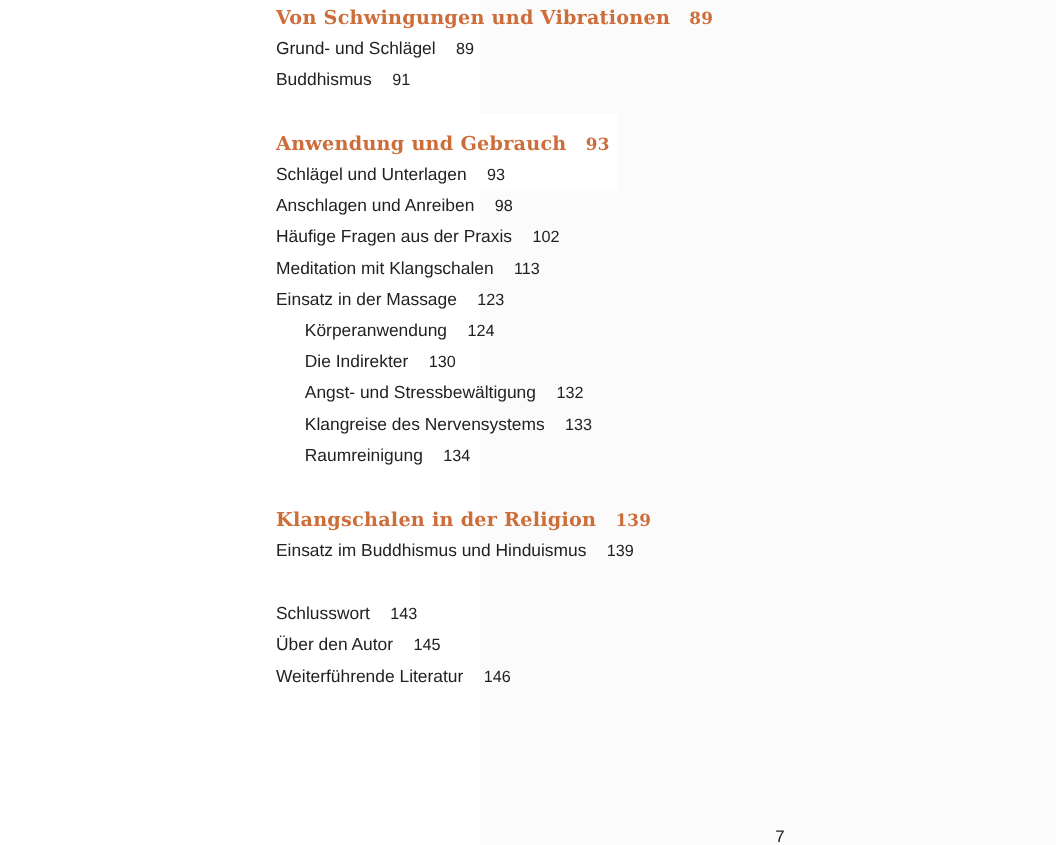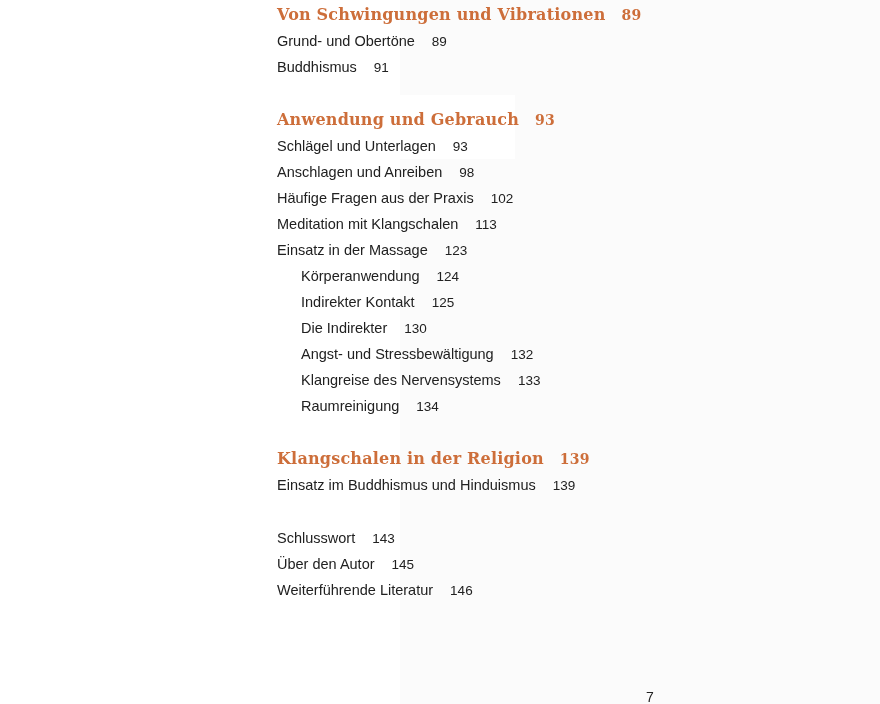--- a/index.html
+++ b/index.html
@@ -37,21 +37,20 @@
     position: absolute;
     left: 230px;
     top: 2px;
     white-space: nowrap;
   }
   .toc-row {
     height: 26px;
     line-height: 26px;
     font-size: 14.5px;
     color: #212121;
-    margin-left: 47px;
   }
   .toc-row .num {
     margin-left: 17px;
     font-size: 13.5px;
     color: #212121;
   }
   .toc-row.subentry {
     padding-left: 24px;
   }
   .toc-row.heading {
@@ -80,31 +79,30 @@
 </style>
 </head>
 <body>
 
 <div class="page">
   <div class="right-panel"></div>
   <div class="white-patch"></div>
 
   <div class="toc-list">
       <div class="toc-row heading"><span class="lbl">Von Schwingungen und Vibrationen</span><span class="num">89</span></div>
-      <div class="toc-row entry"><span class="lbl">Grund- und Obertöne</span><span class="num">89</span></div>
+      <div class="toc-row entry"><span class="lbl">Grund- und Schlägel</span><span class="num">89</span></div>
       <div class="toc-row entry"><span class="lbl">Buddhismus</span><span class="num">91</span></div>
       <div class="toc-spacer"></div>
       <div class="toc-row heading"><span class="lbl">Anwendung und Gebrauch</span><span class="num">93</span></div>
       <div class="toc-row entry"><span class="lbl">Schlägel und Unterlagen</span><span class="num">93</span></div>
       <div class="toc-row entry"><span class="lbl">Anschlagen und Anreiben</span><span class="num">98</span></div>
       <div class="toc-row entry"><span class="lbl">Häufige Fragen aus der Praxis</span><span class="num">102</span></div>
       <div class="toc-row entry"><span class="lbl">Meditation mit Klangschalen</span><span class="num">113</span></div>
       <div class="toc-row entry"><span class="lbl">Einsatz in der Massage</span><span class="num">123</span></div>
       <div class="toc-row subentry"><span class="lbl">Körperanwendung</span><span class="num">124</span></div>
-      <div class="toc-row subentry"><span class="lbl">Indirekter Kontakt</span><span class="num">125</span></div>
       <div class="toc-row subentry"><span class="lbl">Die Indirekter</span><span class="num">130</span></div>
       <div class="toc-row subentry"><span class="lbl">Angst- und Stressbewältigung</span><span class="num">132</span></div>
       <div class="toc-row subentry"><span class="lbl">Klangreise des Nervensystems</span><span class="num">133</span></div>
       <div class="toc-row subentry"><span class="lbl">Raumreinigung</span><span class="num">134</span></div>
       <div class="toc-spacer"></div>
       <div class="toc-row heading"><span class="lbl">Klangschalen in der Religion</span><span class="num">139</span></div>
       <div class="toc-row entry"><span class="lbl">Einsatz im Buddhismus und Hinduismus</span><span class="num">139</span></div>
       <div class="toc-spacer"></div>
       <div class="toc-row entry"><span class="lbl">Schlusswort</span><span class="num">143</span></div>
       <div class="toc-row entry"><span class="lbl">Über den Autor</span><span class="num">145</span></div>

